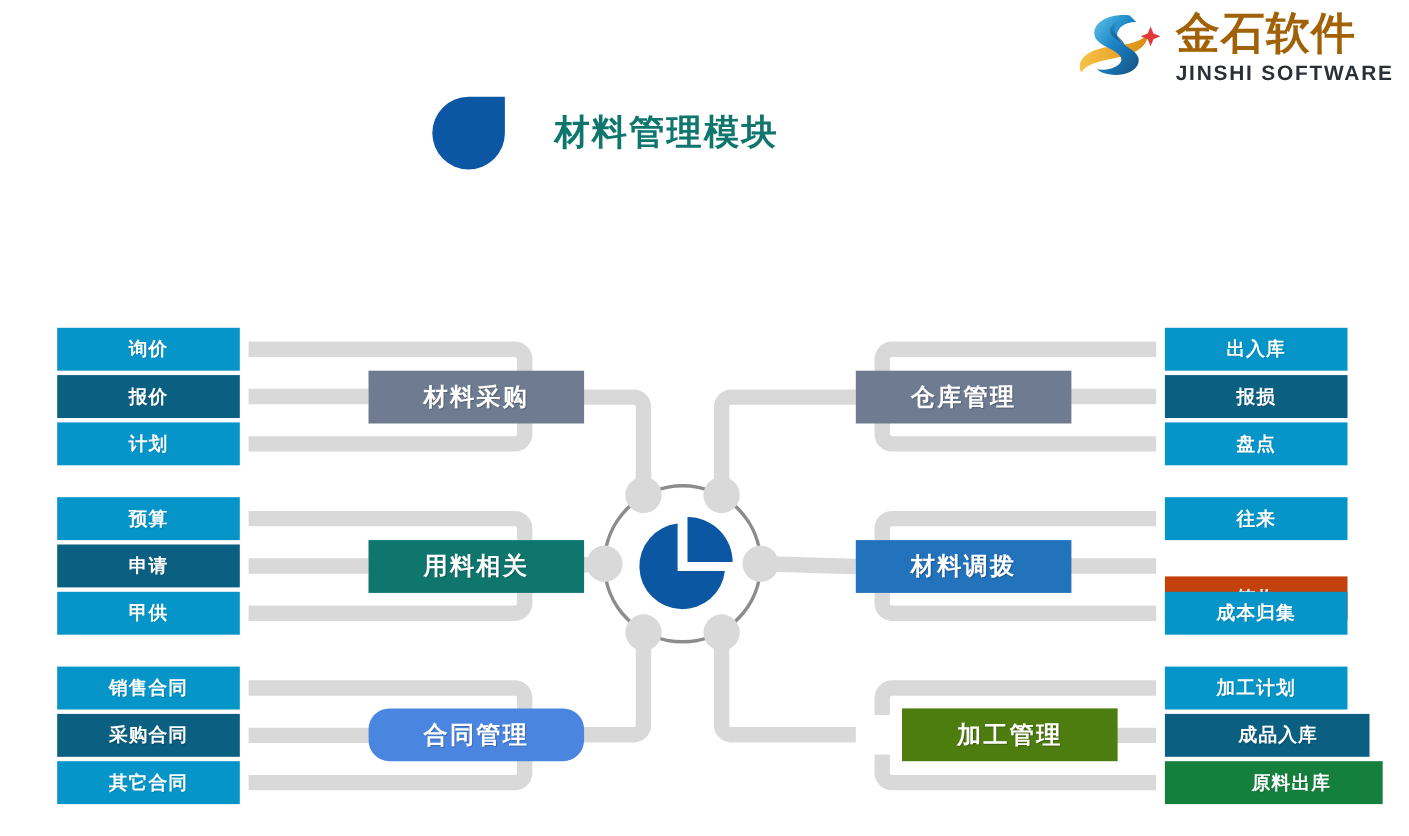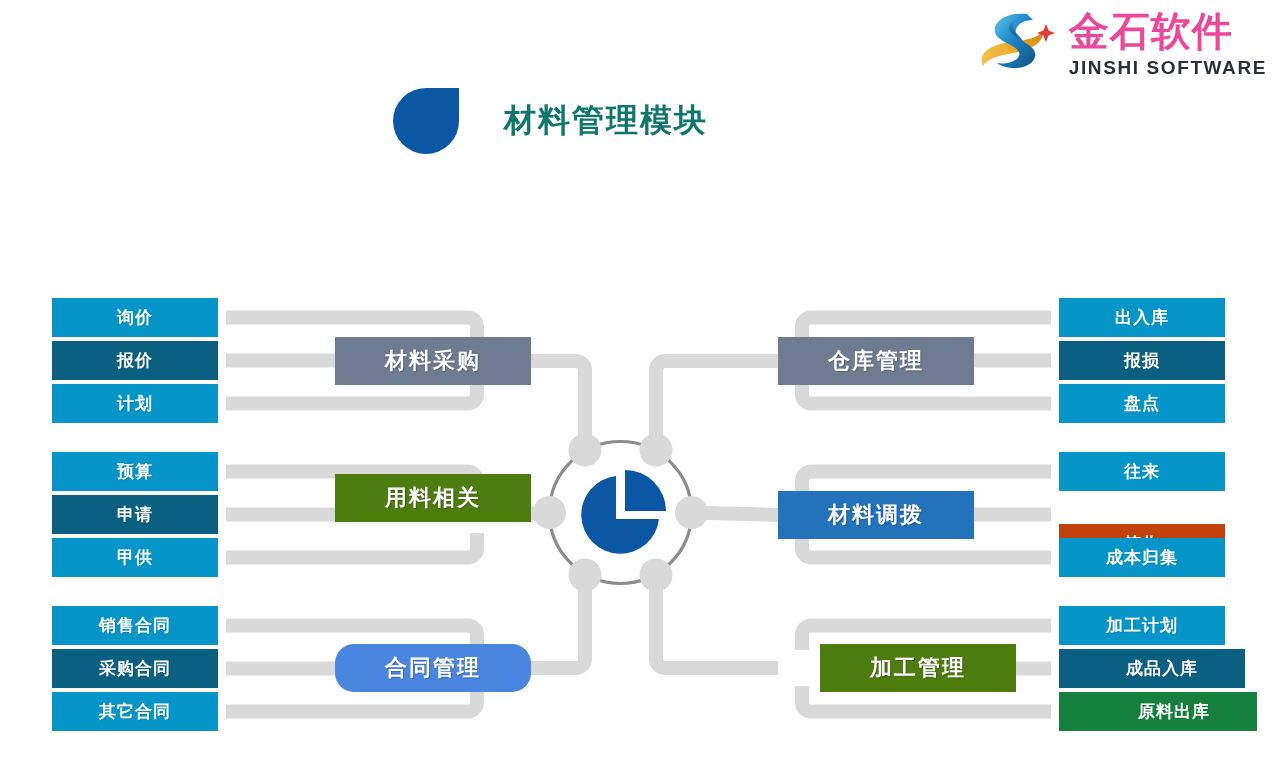--- a/index.html
+++ b/index.html
@@ -30,23 +30,23 @@
     right: 14px;
     display: flex;
     align-items: center;
     gap: 10px;
   }
   .brand-mark { width: 86px; height: 72px; display: block; flex: 0 0 auto; }
   .brand-text { display: flex; flex-direction: column; line-height: 1; }
   .brand-cn {
     font-size: 40px;
     font-weight: 700;
-    color: #ec4899;
+    color: #a16207;
     letter-spacing: 1px;
-    font-family: Liberation Sans, sans-serif;
+    font-family: Liberation Serif, serif;
   }
   .brand-en {
     font-size: 19px;
     font-weight: 600;
     color: #2b2f36;
     letter-spacing: 1.6px;
     margin-top: 7px;
     text-align: right;
     font-family: "Liberation Sans", sans-serif;
   }
@@ -214,21 +214,21 @@
   </div>
 
   <div id="nodes">
       <div class="chip" style="left: 52px; top: 298px; background: rgb(5, 149, 200);">询价</div>
       <div class="chip" style="left: 52px; top: 341px; background: rgb(11, 95, 128);">报价</div>
       <div class="chip" style="left: 52px; top: 384px; background: rgb(5, 149, 200);">计划</div>
       <div class="module" style="left: 335px; top: 337px; background: rgb(110, 123, 145);">材料采购</div>
       <div class="chip" style="left: 52px; top: 452px; background: rgb(5, 149, 200);">预算</div>
       <div class="chip" style="left: 52px; top: 495px; background: rgb(11, 95, 128);">申请</div>
       <div class="chip" style="left: 52px; top: 538px; background: rgb(5, 149, 200); text-align: right;">甲供</div>
-      <div class="module" style="left: 335px; top: 474px; background: #4d7c0f;">用料相关</div>
+      <div class="module" style="left: 335px; top: 491px; background: #0f766e;">用料相关</div>
       <div class="chip" style="left: 52px; top: 606px; background: rgb(5, 149, 200);">销售合同</div>
       <div class="chip" style="left: 52px; top: 649px; background: rgb(11, 95, 128);">采购合同</div>
       <div class="chip" style="left: 52px; top: 692px; background: rgb(5, 149, 200);">其它合同</div>
       <div class="module" style="left: 335px; top: 644px; background: rgb(74, 134, 224); border-radius: 19px;">合同管理</div>
       <div class="chip" style="left: 1059px; top: 298px; background: rgb(5, 149, 200);">出入库</div>
       <div class="chip" style="left: 1059px; top: 341px; background: rgb(11, 95, 128);">报损</div>
       <div class="chip" style="left: 1059px; top: 384px; background: rgb(5, 149, 200);">盘点</div>
       <div class="module" style="left: 778px; top: 337px; background: rgb(110, 123, 145);">仓库管理</div>
       <div class="chip" style="left: 1059px; top: 452px; background: rgb(5, 149, 200);">往来</div>
       <div class="chip" style="left: 1059px; top: 524px; background: #c2410c;">签收</div>

